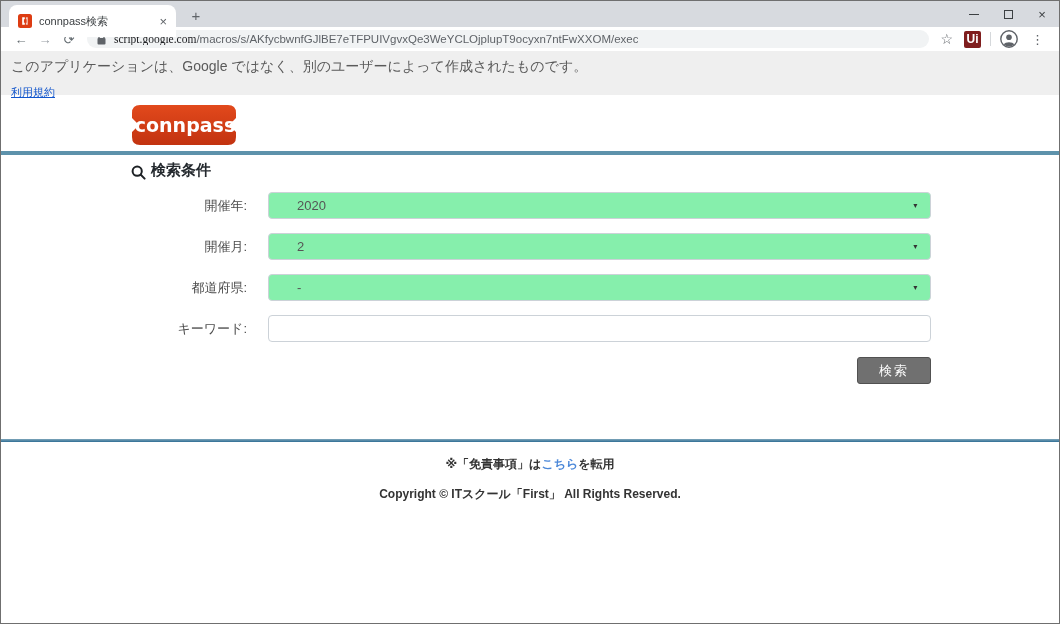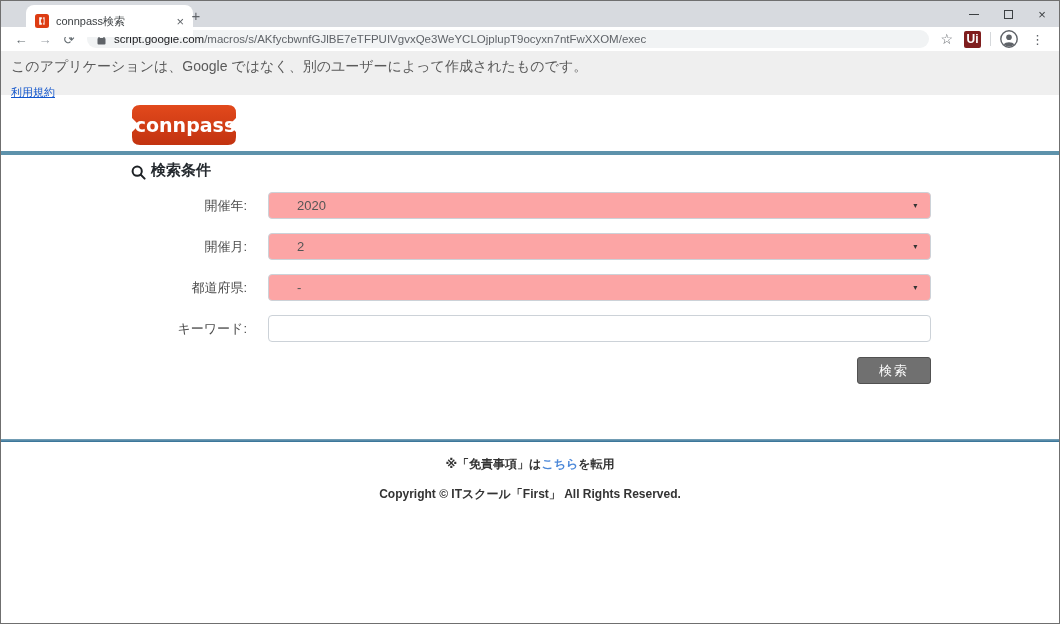--- a/index.html
+++ b/index.html
@@ -2,42 +2,42 @@
 <html><head>
 <meta charset="utf-8">
 <style>
   * { margin:0; padding:0; box-sizing:border-box; }
   html,body { background:#fff; }
   body { font-family:"Liberation Sans","DejaVu Sans",sans-serif; }
   .window { width:1060px; height:624px; border:1px solid #6f6f6f; background:#fff; position:relative; overflow:hidden; }
 
   
   .tabstrip { height:26px; background:#d7dadf; position:relative; }
-  .tab { position:absolute; left:25px; top:4px; width:167px; height:22px; background:#fff;
+  .tab { position:absolute; left:8px; top:4px; width:167px; height:22px; background:#fff;
          border-radius:8px 8px 0 0; display:flex; align-items:center; padding:16px 9px; }
   .favicon { width:14px; height:14px; flex:0 0 auto; }
   .tab-title { font-size:11px; color:#3c4043; margin-left:7px; flex:1; white-space:nowrap; overflow:hidden; }
   .tab-close { font-size:13px; color:#5f6368; cursor:pointer; line-height:1; }
   .newtab { position:absolute; left:186px; top:5px; width:18px; height:18px; font-size:15px; color:#5f6368;
             display:flex; align-items:center; justify-content:center; cursor:pointer; }
   .win-controls { position:absolute; right:0; top:0; height:26px; display:flex; }
   .win-btn { width:34px; height:26px; display:flex; align-items:center; justify-content:center;
              color:#3c4043; font-size:13px; cursor:pointer; }
   .glyph-min { width:10px; border-bottom:1px solid #3c4043; height:1px; display:inline-block; }
   .glyph-max { width:9px; height:9px; border:1px solid #3c4043; display:inline-block; }
 
   
   .toolbar { height:24px; background:#fff; display:flex; align-items:center; padding:0 8px; }
   .nav-icon { width:24px; text-align:center; font-size:13px; color:#636b70; cursor:pointer; }
   .nav-icon.fwd { color:#9aa0a6; }
   .omnibox { flex:1; height:18px; background:#f1f3f4; border-radius:9px; display:flex; align-items:center;
              padding:0 10px; margin:0 6px; overflow:hidden; }
   .omnibox svg { flex:0 0 auto; margin-right:8px; }
   .url-text { font-size:11.5px; white-space:nowrap; overflow:hidden; }
-  .url-domain { color:#202124; }
+  .url-domain { color:#202124;font-family:Liberation Serif, serif; }
   .url-path { color:#5f6368; }
   .star { font-size:14px; color:#5f6368; margin:0 5px; cursor:pointer; }
   .ui-badge { width:17px; height:17px; background:#7f1d1d; color:#fff; font-size:12px; font-weight:bold;
               display:flex; align-items:center; justify-content:center; border-radius:2px; margin:0 6px; cursor:pointer; }
   .tsep { width:1px; height:14px; background:#d5d8db; margin:0 3px; }
   .profile { margin:0 6px; cursor:pointer; display:flex; }
   .menu-dots { font-size:13px; color:#5f6368; margin:0 7px; cursor:pointer; letter-spacing:0; }
 
   
   .banner { height:44px; background:#efefef; padding:7px 10px 0; }
@@ -46,21 +46,21 @@
 
   
   .logo-section { height:56px; padding:10px 0 0 131px; background:#fff; }
   .divider-top { height:4px; background:#5d92ab; }
   .form-section { height:284px; padding-top:6px; background:#fff; }
   .form-inner { width:800px; margin-left:130px; }
   .form-heading { display:flex; align-items:flex-end; font-size:15px; font-weight:bold; color:#24292e; margin-bottom:8px; }
   .form-heading svg { margin-right:5px; }
   .form-row { display:flex; align-items:center; margin-bottom:14px;margin-top:12px; }
   .form-label { width:116px; text-align:right; font-size:13px; color:#4d4d4d; margin-right:21px; flex:0 0 auto; }
-  .select-box { flex:1; height:27px; border:1px solid #ccd2d8; border-radius:4px; background:#fca5a5;
+  .select-box { flex:1; height:27px; border:1px solid #ccd2d8; border-radius:4px; background:#86efac;
                 position:relative; display:flex; align-items:center; padding-left:28px;
                 font-size:13px; color:#555; cursor:pointer; }
   .select-arrow { position:absolute; right:9px; top:50%; transform:translateY(-50%) scale(.62); font-size:11px; color:#333; }
   .text-input { flex:1; height:27px; border:1px solid #ccd2d8; border-radius:4px; padding:0 12px;
                 font-size:13px; color:#555; outline:none; font-family:inherit; background:#fff; }
   .button-row { display:flex; justify-content:flex-end; margin-top:15px; }
   .search-button { width:74px; height:27px; background:#707070; border:1px solid #515151; border-radius:3px;
                    color:#fff; font-size:13px; display:flex; align-items:center; justify-content:center;
                    cursor:pointer; letter-spacing:2px; }
   .divider-bottom { height:3px; background:linear-gradient(#7ea6ba,#2f6d94); }

